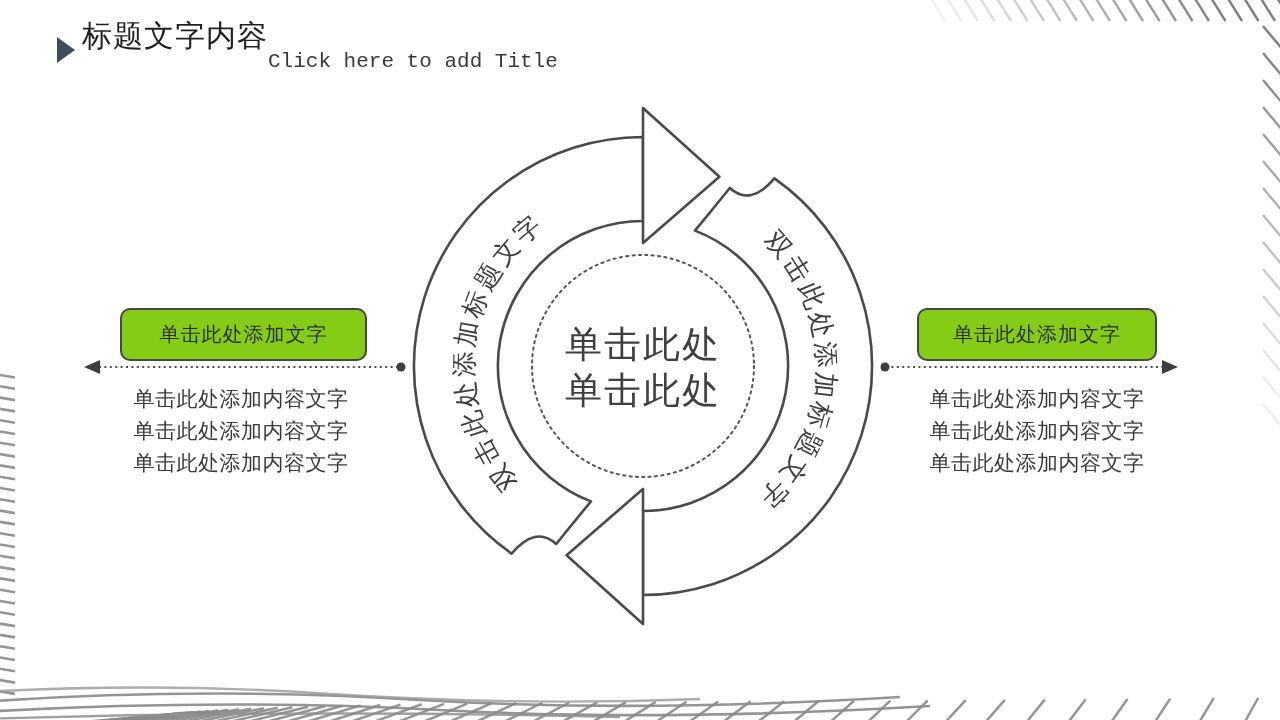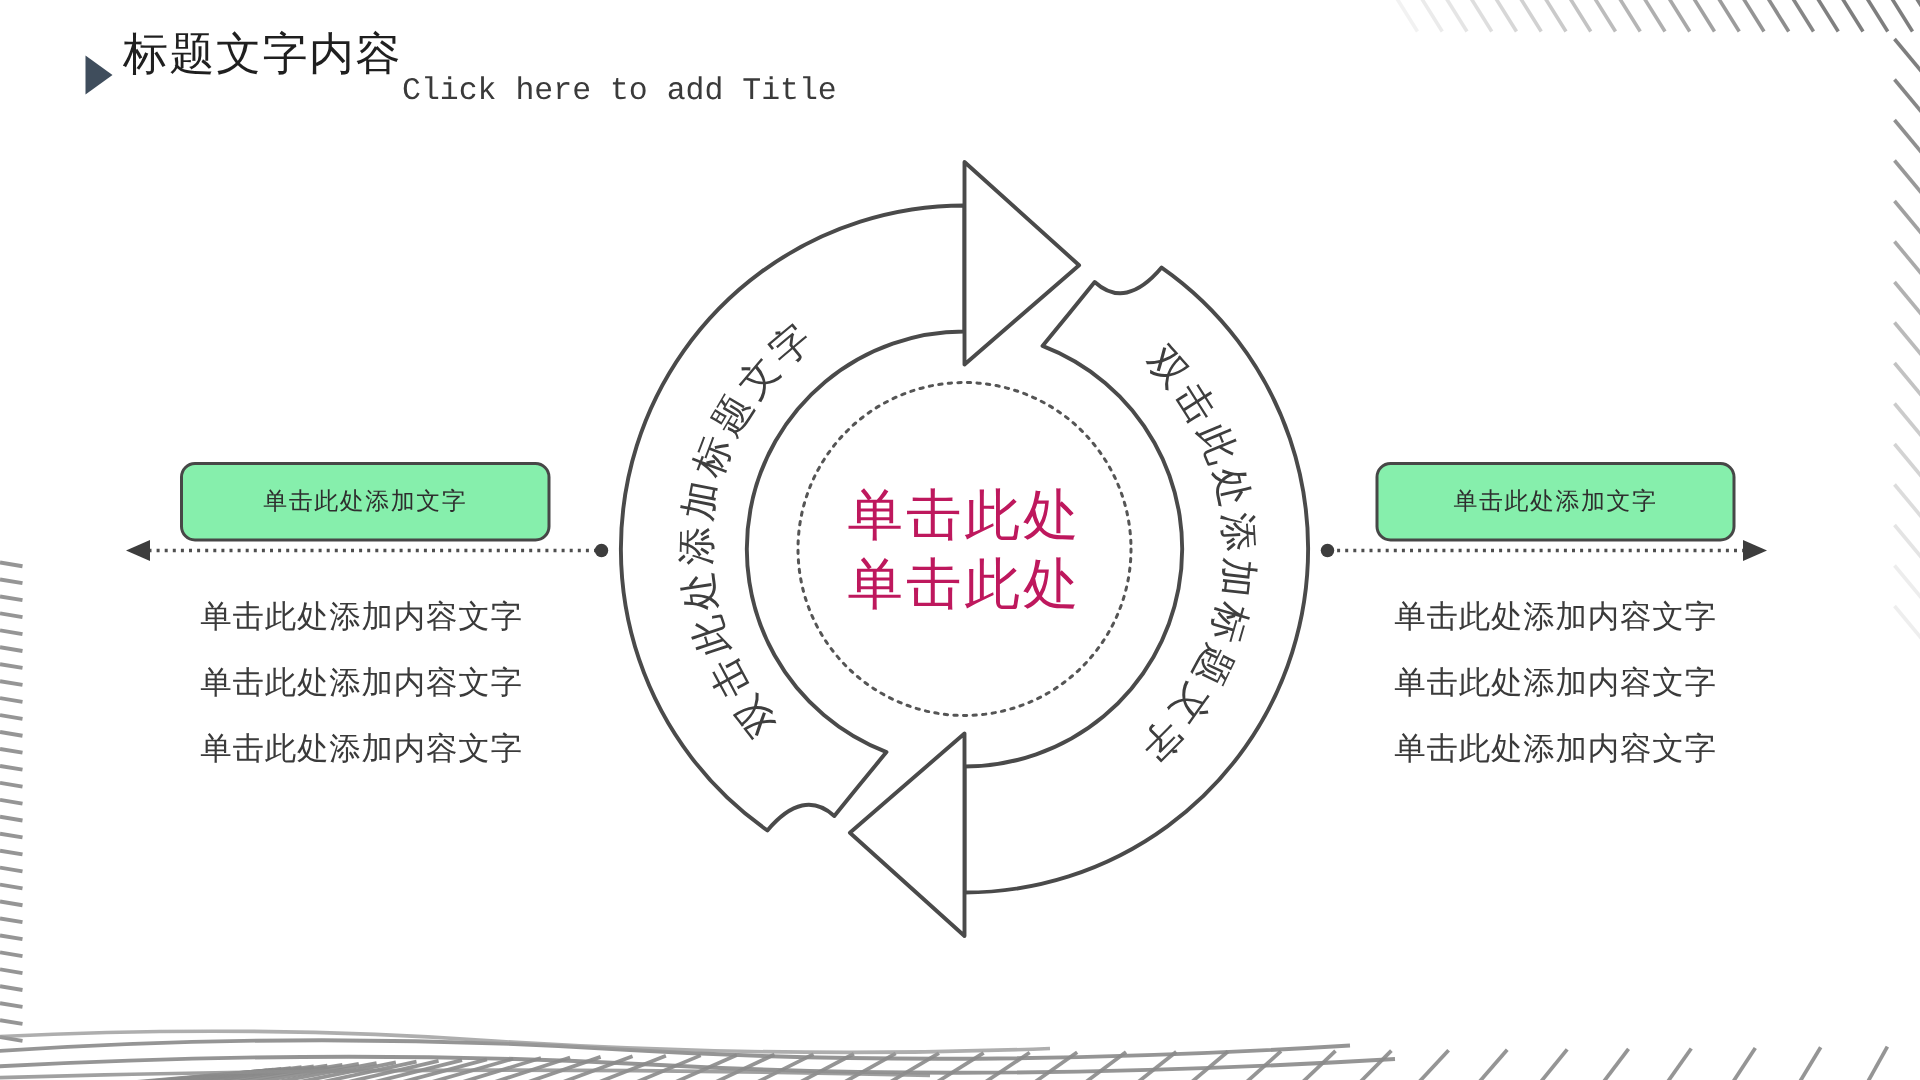--- a/index.html
+++ b/index.html
@@ -6,31 +6,31 @@
   .stage{position:relative;width:1280px;height:720px;background:#ffffff;overflow:hidden;
          font-family:"Liberation Serif","DejaVu Serif",serif;}
   .layer{position:absolute;left:0;top:0;}
   
   .title-marker{position:absolute;left:57px;top:37px;width:0;height:0;
     border-left:18px solid #3f4d5c;border-top:13px solid transparent;border-bottom:13px solid transparent;}
   .page-title{position:absolute;left:82px;top:16px;font-size:30px;color:#1f1f1f;letter-spacing:1px;white-space:nowrap;}
   .page-subtitle{position:absolute;left:268px;top:50px;font-size:21px;color:#3a3a3a;
     font-family:"Liberation Mono","DejaVu Sans Mono",monospace;white-space:nowrap;}
   
-  .side-box{position:absolute;border:2px solid #474747;border-radius:10px;background:#86efac;
-    display:flex;align-items:center;justify-content:center;font-size:16px;color:#2e2e2e;letter-spacing:1px;}
+  .side-box{position:absolute;border:2px solid #474747;border-radius:10px;background:#84cc16;
+    display:flex;align-items:center;justify-content:center;font-size:20px;color:#2e2e2e;letter-spacing:1px;}
   .box-left{left:120px;top:308px;width:243px;height:49px;}
   .box-right{left:917px;top:308px;width:236px;height:49px;}
   .side-items{position:absolute;text-align:center;font-size:21px;color:#3a3a3a;line-height:32px;letter-spacing:0.5px;}
   .items-left{left:111px;top:383px;width:260px;}
   .items-right{left:907px;top:383px;width:260px;}
-  .side-items p{margin:12px;}
+  .side-items p{margin:0;}
   
   .center-text{position:absolute;left:643px;top:368px;transform:translate(-50%,-50%);
-    text-align:left;font-size:37px;line-height:46px;color:#be185d;letter-spacing:2px;white-space:nowrap;}
+    text-align:left;font-size:37px;line-height:46px;color:#404040;letter-spacing:2px;white-space:nowrap;}
 </style>
 </head>
 <body>
 
 <div class="stage">
 
   <svg id="deco" class="layer" width="1280" height="720" viewBox="0 0 1280 720">
       <path d="M 0 375 L 15 377.5" stroke="#8f8f8f" fill="none" stroke-width="2.6" opacity="0.95"></path>
       <path d="M 0 386.3 L 15 388.8" stroke="#8f8f8f" fill="none" stroke-width="2.6" opacity="0.95"></path>
       <path d="M 0 397.6 L 15 400.1" stroke="#8f8f8f" fill="none" stroke-width="2.6" opacity="0.95"></path>

